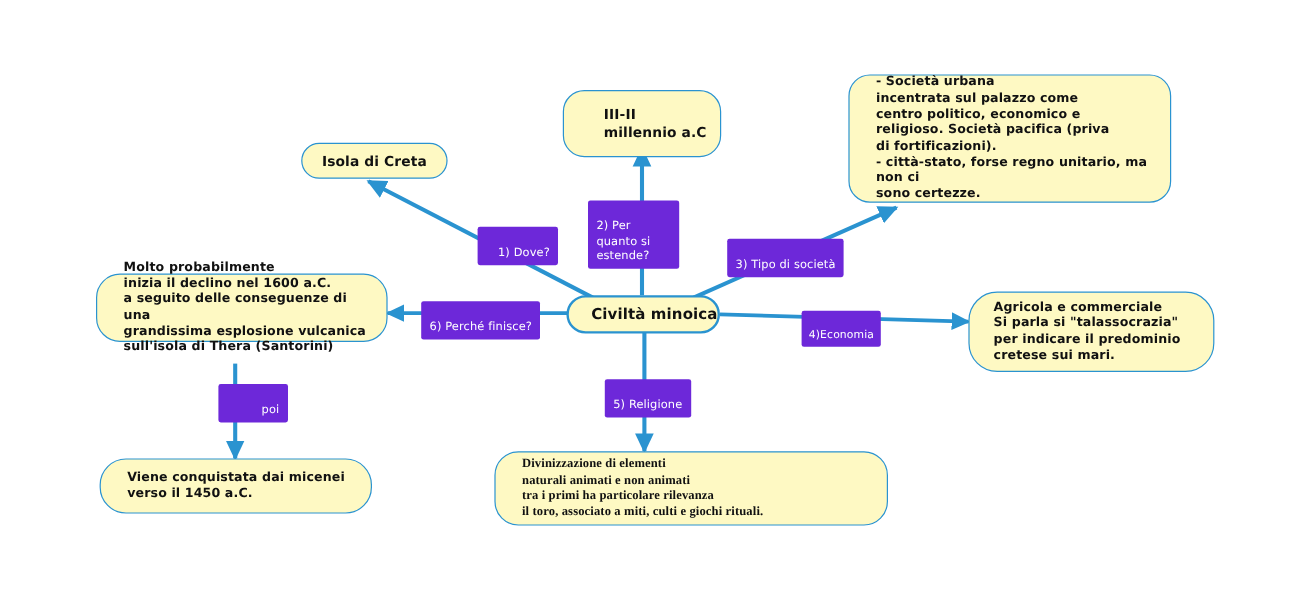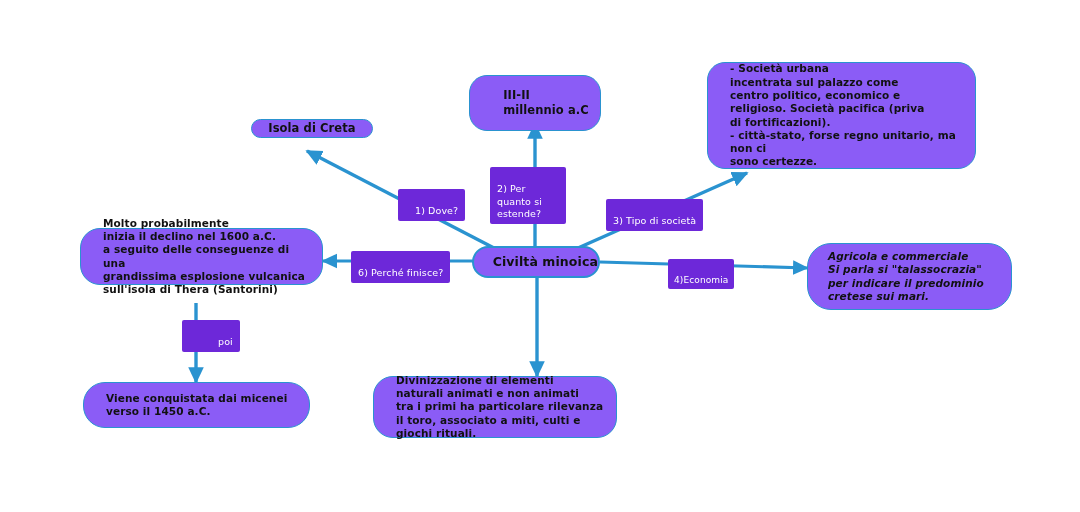--- a/index.html
+++ b/index.html
@@ -21,21 +21,21 @@
     top: 0;
     width: 1080px;
     height: 512px;
     pointer-events: none;
   }
   .node {
     position: absolute;
     box-sizing: border-box;
     border: 1.6px solid #2a93d0;
     border-radius: 22px;
-    background: #8b5cf6;
+    background: #fef9c3;
     display: flex;
     align-items: center;
     color: #111111;
     font-weight: bold;
     line-height: 1.27;
     white-space: pre-line;
     letter-spacing: 0.1px;
   }
   .node.center {
     justify-content: flex-end;
@@ -94,21 +94,21 @@
 
     <line x1="600" y1="262" x2="807" y2="268" stroke="#2a93d0" stroke-width="3.2" marker-end="url(#ah)"></line>
 
     <line x1="537" y1="277" x2="537" y2="376" stroke="#2a93d0" stroke-width="3.4" marker-end="url(#ah)"></line>
 
     <line x1="473" y1="261" x2="323" y2="261" stroke="#2a93d0" stroke-width="3.2" marker-end="url(#ah)"></line>
 
     <line x1="196" y1="303" x2="196" y2="382" stroke="#2a93d0" stroke-width="3.4" marker-end="url(#ah)"></line>
   </svg>
 
-  <div class="node plain" style="left:251px; top:119px; width:122px; height:19px;">
+  <div class="node plain" style="left:251px; top:119px; width:122px; height:30px;">
     <span>Isola di Creta</span>
   </div>
 
   <div class="node plain" style="left:469px; top:75px; width:132px; height:56px; border-radius:18px;">
     <span style="text-align:left; padding-left:22px;">III-II
 millennio a.C</span>
   </div>
 
   <div class="node left-text" style="left:707px; top:62px; width:269px; height:107px; border-radius:18px;">
     <span>- Società urbana
@@ -117,28 +117,28 @@
 religioso. Società pacifica (priva
 di fortificazioni).
 - città-stato, forse regno unitario, ma non ci
 sono certezze.</span>
   </div>
 
   <div class="node center" style="left:472px; top:246px; width:128px; height:32px;">
     <span>Civiltà minoica</span>
   </div>
 
-  <div class="node left-text" style="left:807px; top:243px; width:205px; height:67px; border-radius:24px; padding-left:20px;font-style:italic;">
+  <div class="node left-text" style="left:807px; top:243px; width:205px; height:67px; border-radius:24px; padding-left:20px;">
     <span>Agricola e commerciale
 Si parla si "talassocrazia"
 per indicare il predominio
 cretese sui mari.</span>
   </div>
 
-  <div class="node left-text" style="left:373px; top:376px; width:244px; height:62px; border-radius:20px;">
+  <div class="node left-text" style="left:412px; top:376px; width:328px; height:62px; border-radius:20px;font-family:Liberation Serif, serif;">
     <span>Divinizzazione di elementi
 naturali animati e non animati
 tra i primi ha particolare rilevanza
 il toro, associato a miti, culti e giochi rituali.</span>
   </div>
 
   <div class="node left-text" style="left:80px; top:228px; width:243px; height:57px; border-radius:20px;">
     <span>Molto probabilmente
 inizia il declino nel 1600 a.C.
 a seguito delle conseguenze di una
@@ -161,20 +161,23 @@
   </div>
 
   <div class="edge-label" style="left:606px; top:199px;">
     <span>3) Tipo di società</span>
   </div>
 
   <div class="edge-label tiny" style="left:668px; top:259px;">
     <span>4)Economia</span>
   </div>
 
+  <div class="edge-label" style="left:504px; top:316px;">
+    <span>5) Religione</span>
+  </div>
 
   <div class="edge-label" style="left:351px; top:251px;">
     <span>6) Perché finisce?</span>
   </div>
 
   <div class="edge-label" style="left:182px; top:320px;padding-left:36px;">
     <span>poi</span>
   </div>
 
 </div>

